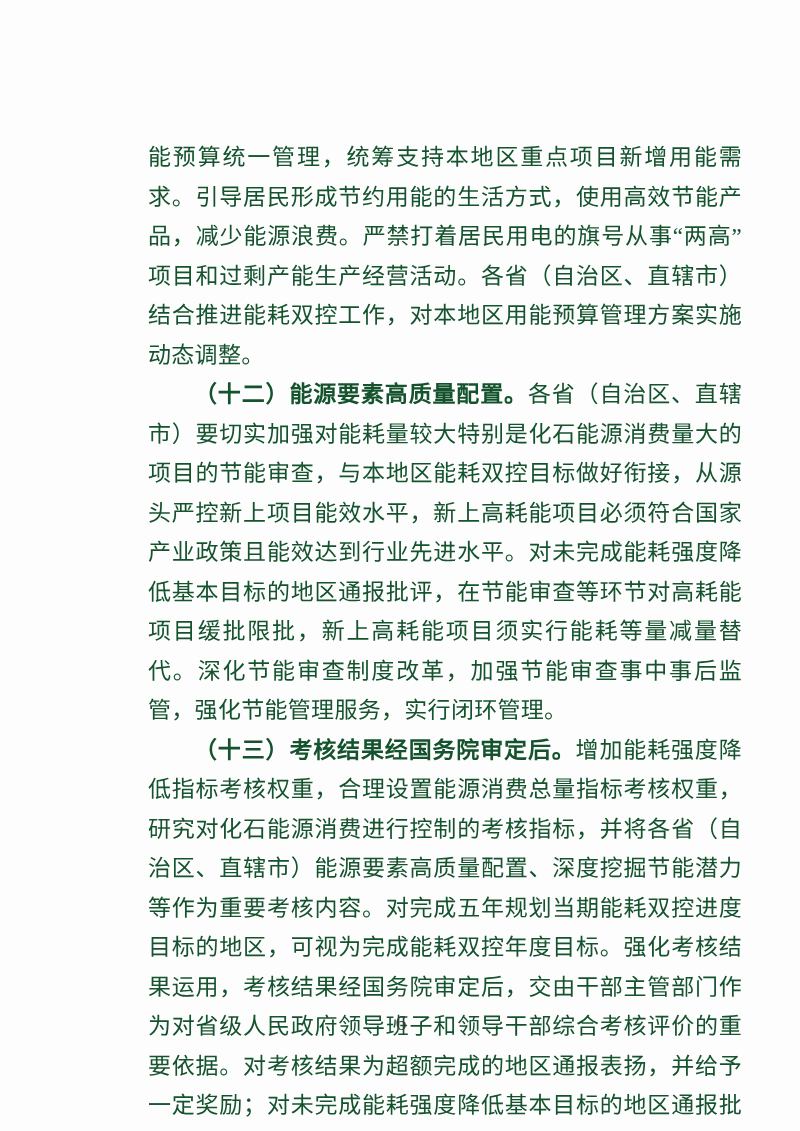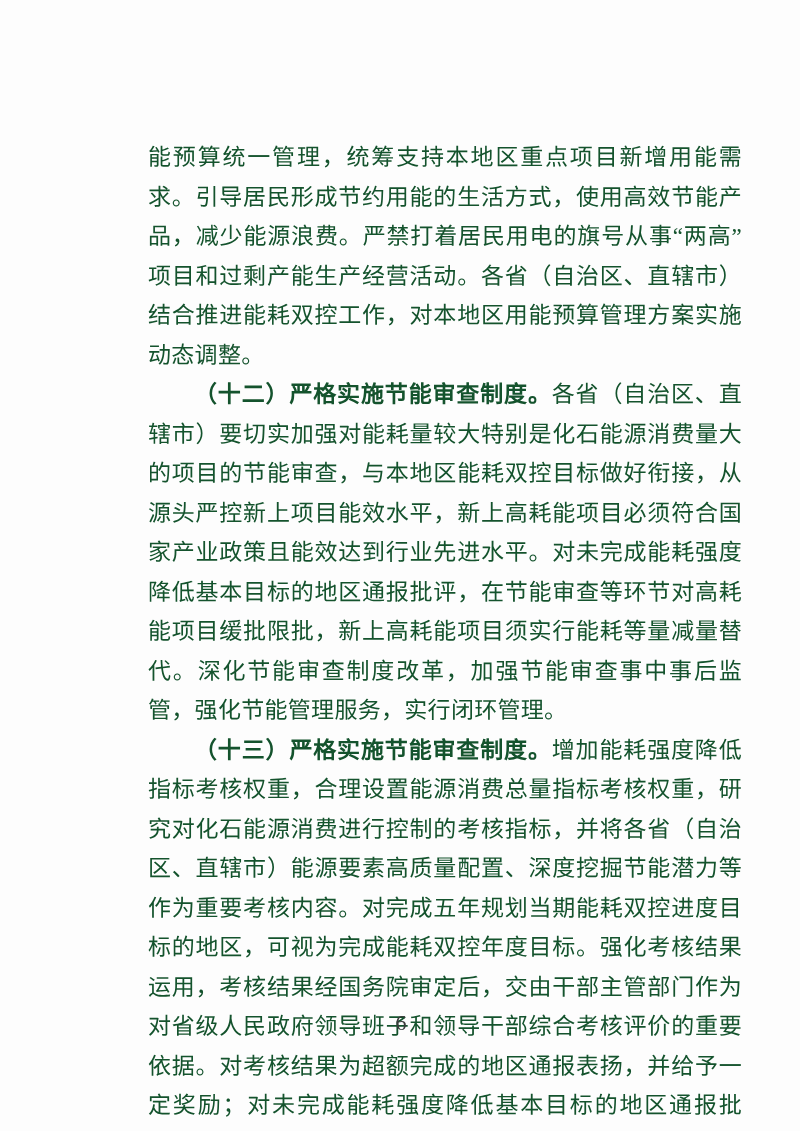--- a/index.html
+++ b/index.html
@@ -58,21 +58,21 @@
 </style>
 </head>
 <body>
 
 <div class="document-page">
 
   <div class="text-block">
 
     <p><span>能预算统一管理，统筹支持本地区重点项目新增用能需求。引导居民形成节约用能的生活方式，使用高效节能产品，减少能源浪费。严禁打着居民用电的旗号从事“两高”项目和过剩产能生产经营活动。各省（自治区、直辖市）结合推进能耗双控工作，对本地区用能预算管理方案实施动态调整。</span></p>
 
-    <p class="indent"><span class="lead">（十二）严格实施节能审查制度。</span><span>各省（自治区、直辖市）要切实加强对能耗量较大特别是化石能源消费量大的项目的节能审查，与本地区能耗双控目标做好衔接，从源头严控新上项目能效水平，新上高耗能项目必须符合国家产业政策且能效达到行业先进水平。对未完成能耗强度降低基本目标的地区通报批评，在节能审查等环节对高耗能项目缓批限批，新上高耗能项目须实行能耗等量减量替代。深化节能审查制度改革，加强节能审查事中事后监管，强化节能管理服务，实行闭环管理。</span></p>
+    <p class="indent"><span class="lead">（十二）能源要素高质量配置。</span><span>各省（自治区、直辖市）要切实加强对能耗量较大特别是化石能源消费量大的项目的节能审查，与本地区能耗双控目标做好衔接，从源头严控新上项目能效水平，新上高耗能项目必须符合国家产业政策且能效达到行业先进水平。对未完成能耗强度降低基本目标的地区通报批评，在节能审查等环节对高耗能项目缓批限批，新上高耗能项目须实行能耗等量减量替代。深化节能审查制度改革，加强节能审查事中事后监管，强化节能管理服务，实行闭环管理。</span></p>
 
-    <p class="indent"><span class="lead">（十三）严格实施节能审查制度。</span><span>增加能耗强度降低指标考核权重，合理设置能源消费总量指标考核权重，研究对化石能源消费进行控制的考核指标，并将各省（自治区、直辖市）能源要素高质量配置、深度挖掘节能潜力等作为重要考核内容。对完成五年规划当期能耗双控进度目标的地区，可视为完成能耗双控年度目标。强化考核结果运用，考核结果经国务院审定后，交由干部主管部门作为对省级人民政府领导班子和领导干部综合考核评价的重要依据。对考核结果为超额完成的地区通报表扬，并给予一定奖励；对未完成能耗强度降低基本目标的地区通报批评，要</span></p>
+    <p class="indent"><span class="lead">（十三）考核结果经国务院审定后。</span><span>增加能耗强度降低指标考核权重，合理设置能源消费总量指标考核权重，研究对化石能源消费进行控制的考核指标，并将各省（自治区、直辖市）能源要素高质量配置、深度挖掘节能潜力等作为重要考核内容。对完成五年规划当期能耗双控进度目标的地区，可视为完成能耗双控年度目标。强化考核结果运用，考核结果经国务院审定后，交由干部主管部门作为对省级人民政府领导班子和领导干部综合考核评价的重要依据。对考核结果为超额完成的地区通报表扬，并给予一定奖励；对未完成能耗强度降低基本目标的地区通报批评，要</span></p>
 
   </div>
 
   <div class="page-footer"><span>6</span></div>
 
 </div>
 
 </body></html>

